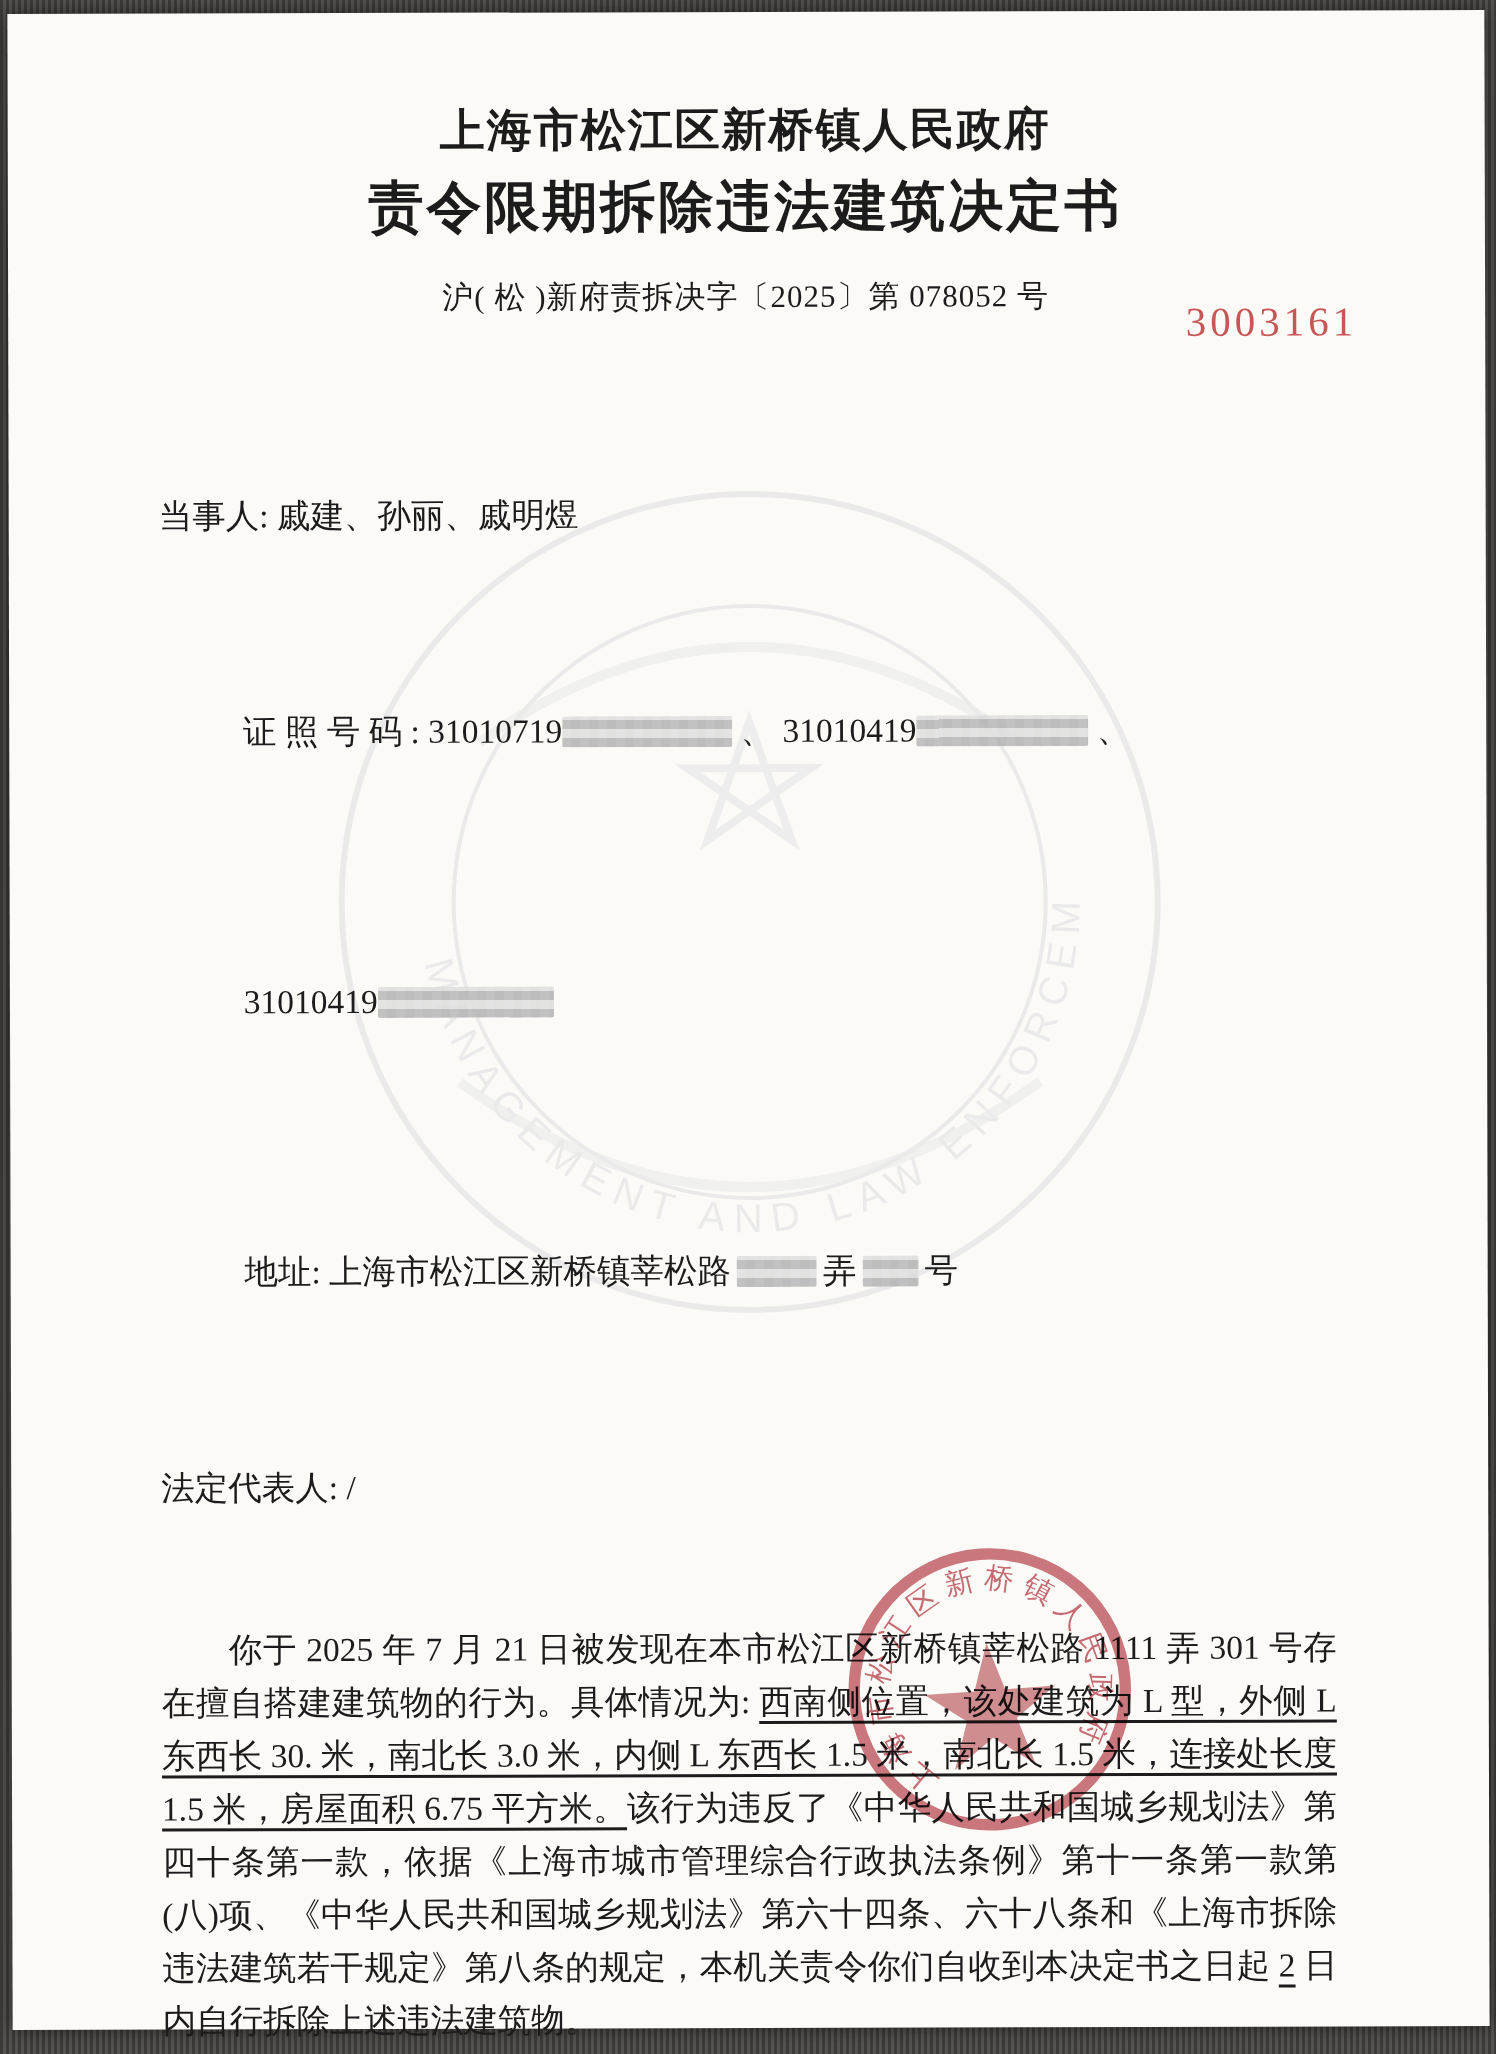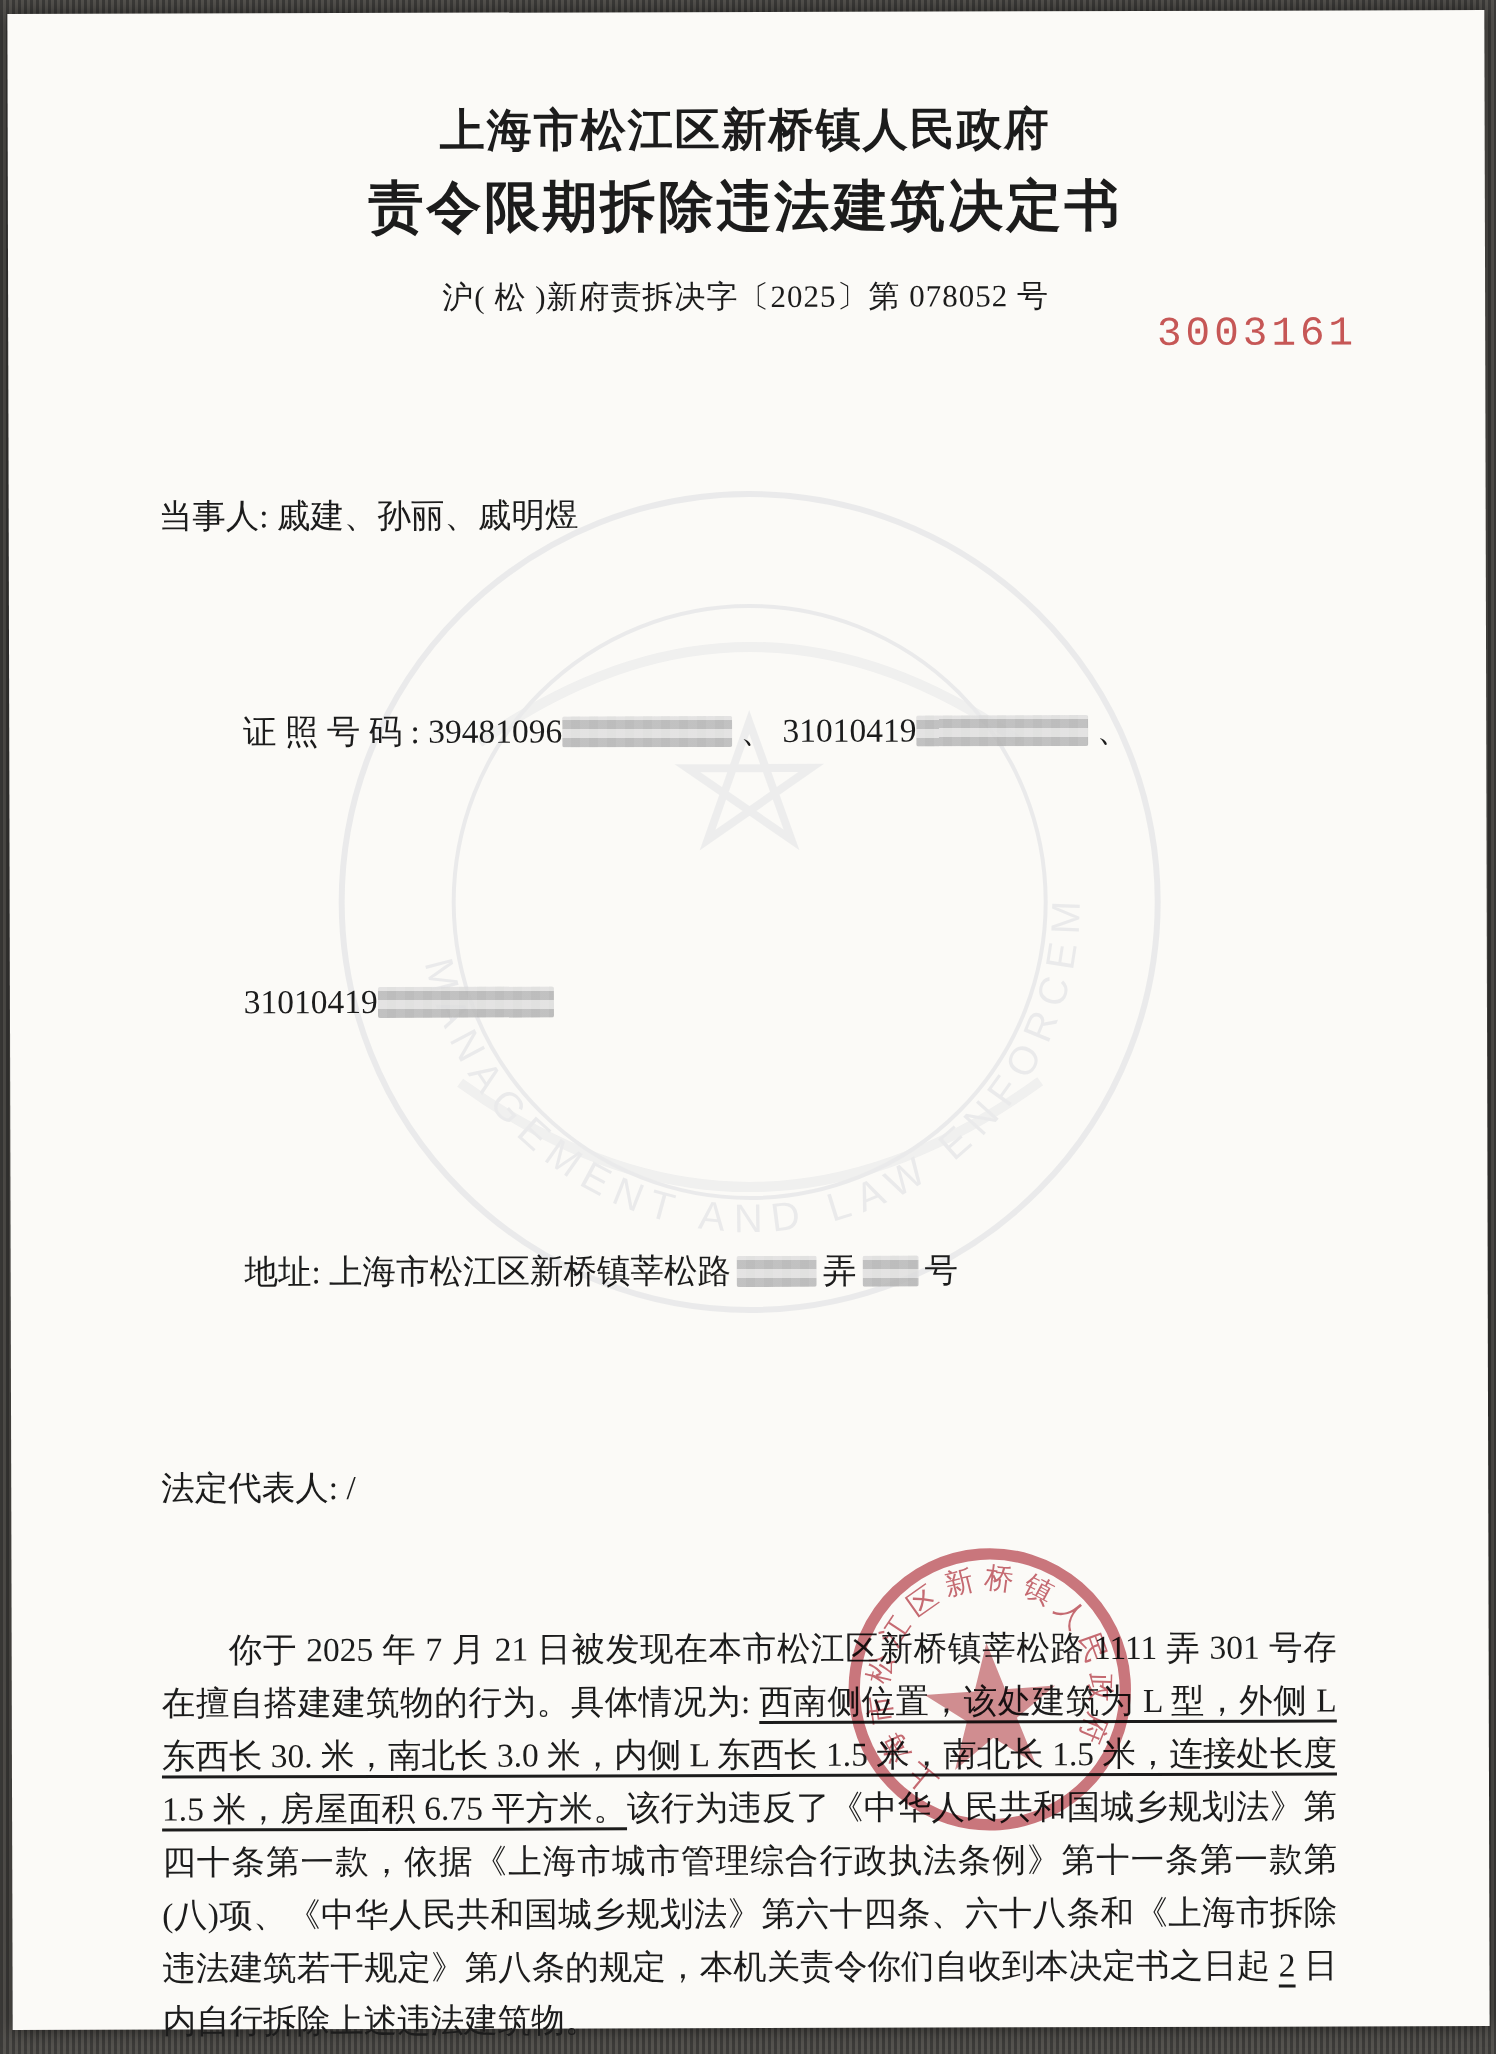--- a/index.html
+++ b/index.html
@@ -6,21 +6,21 @@
   .scan{position:relative;width:1496px;height:2054px;background:#4a4947;overflow:hidden;
         background-image:repeating-linear-gradient(90deg,#3c3b39 0 3px,#55534f 3px 6px);
         font-family:"Liberation Serif","DejaVu Serif",serif;}
   .paper{position:absolute;left:10px;top:12px;right:9px;bottom:26px;background:#fbfaf7;
          transform:rotate(-0.15deg);box-shadow:0 0 18px rgba(0,0,0,.55);}
   .content{position:relative;height:100%;padding:88px 152px 0 150px;box-sizing:border-box;
            color:#1c1c1c;z-index:3;}
   .title1{text-align:center;font-size:45px;letter-spacing:2px;font-weight:600;}
   .title2{text-align:center;font-size:55px;letter-spacing:3px;font-weight:bold;margin-top:10px;}
   .docnum{text-align:center;font-size:31px;margin-top:32px;letter-spacing:1px;}
-  .serial{position:absolute;top:300px;right:128px;font-family:Liberation Mono, monospace;
+  .serial{position:absolute;top:287px;right:128px;font-family:Liberation Serif, serif;
           font-size:41px;letter-spacing:4px;color:#c24a49;z-index:4;opacity:.92;}
   .info{margin-top:62px;font-size:33.5px;line-height:54px;white-space:pre-wrap;}
   .body-text{font-size:33.5px;line-height:53px;text-align:justify;}
   .para{text-indent:2em;margin:0;}
   .uline{text-decoration:underline;text-decoration-thickness:2.5px;text-underline-offset:8px;}
   .mosaic{display:inline-block;height:31px;vertical-align:-5px;border-radius:2px;opacity:.85;
           background-image:repeating-linear-gradient(0deg,rgba(175,175,175,.8) 0 9px,rgba(224,224,224,.9) 9px 18px),
                            repeating-linear-gradient(90deg,#dedede 0 9px,#c2c2c2 9px 18px);}
   .watermark{position:absolute;left:300px;top:450px;width:880px;height:880px;opacity:.13;z-index:1;
              pointer-events:none;}
@@ -50,21 +50,21 @@
     <div class="serial">3003161</div>
 
     <div class="content">
       <div class="title1">上海市松江区新桥镇人民政府</div>
       <div class="title2">责令限期拆除违法建筑决定书</div>
       <div class="docnum">沪( 松 )新府责拆决字〔2025〕第 078052 号</div>
 
       <div class="info">
         <div>当事人: 戚建、孙丽、戚明煜</div>
         <div>
-          <span>证 照 号 码 : </span><span>39481096</span><span class="mosaic" style="width:170px"></span><span> 、 </span><span>31010419</span><span class="mosaic" style="width:172px"></span><span> 、</span>
+          <span>证 照 号 码 : </span><span>31010719</span><span class="mosaic" style="width:170px"></span><span> 、 </span><span>31010419</span><span class="mosaic" style="width:172px"></span><span> 、</span>
         </div>
         <div>
           <span>31010419</span><span class="mosaic" style="width:176px"></span>
         </div>
         <div>
           <span>地址: 上海市松江区新桥镇莘松路</span><span class="mosaic" style="width:80px;margin:0 6px"></span><span>弄</span><span class="mosaic" style="width:56px;margin:0 6px"></span><span>号</span>
         </div>
         <div>法定代表人: /</div>
       </div>
 

